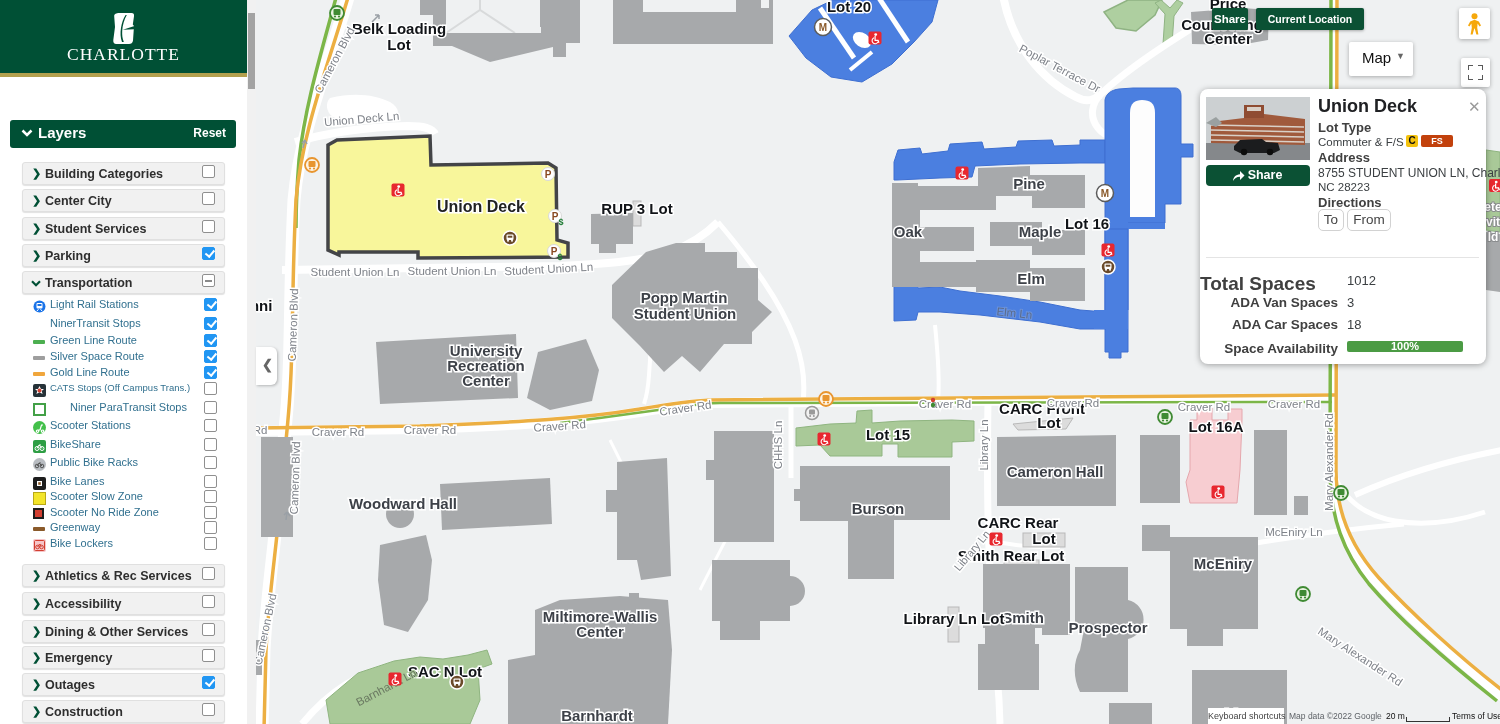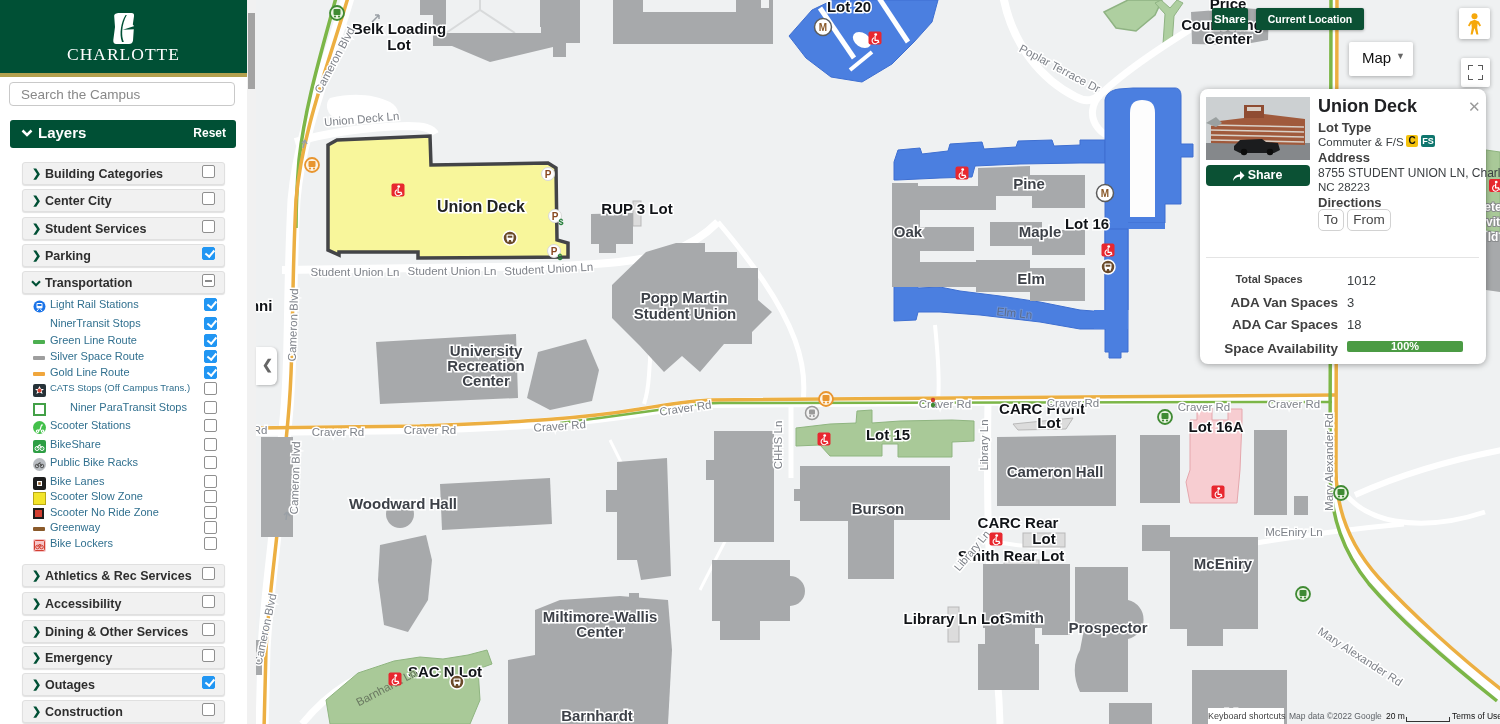--- a/index.html
+++ b/index.html
@@ -546,21 +546,20 @@
       <path d="M6,0 L18.5,0 C20.5,0 21.3,1.2 21,3.2 L19.8,11.5 L21,13 L20,27.5 C19.8,30 18,31 16,31 L3.2,31 C1.2,31 0,29.5 0.3,27 L2,14 L1.2,3.2 C1,1.2 3.5,0 6,0 Z" fill="#fff"></path>
       <path d="M13.8,2 C11.2,6.5 9.6,12 9.2,18 C9,22 9.4,25.5 10.8,29 L9,29 C7.4,25 7.2,20 8,14.8 C8.8,9.5 10.6,4.8 12.6,2 Z" fill="#005035"></path>
       <path d="M21.5,13 L9.8,16.8 L21.2,16.2 Z" fill="#005035"></path>
     </svg>
 
     <div class="abs" style="left:0;top:44px;width:247px;text-align:center;color:#fff;font-family:'Liberation Serif',serif;font-size:17.5px;letter-spacing:1px;">CHARLOTTE</div>
   </div>
 
   <div id="goldbar"></div>
 
-  <div id="search">Search the Campus</div>
 
   <div id="layersbar">
     <svg style="position:absolute;left:11px;top:9px" width="12" height="8" viewBox="0 0 12 8">
           <path d="M1.5,1.5 L6,6 L10.5,1.5" stroke="#fff" stroke-width="2.5" fill="none"></path>
         </svg>
     <span style="position:absolute;left:28px;top:4px;font-size:15px;font-weight:bold;">Layers</span>
     <span style="position:absolute;right:10px;top:6px;font-size:12px;font-weight:bold;">Reset</span>
   </div>
   <div id="sections">
 
@@ -782,33 +781,33 @@
           <path d="M1,12 C1.5,8 3.5,5.5 8,5.2 L8,2 L12.5,6.5 L8,11 L8,7.8 C4.5,7.8 2.5,9.5 1,12 Z" fill="#fff"></path>
         </svg><span style="margin-left:14px;">Share</span></div>
 
   <div class="abs" style="left:118px;top:7px;font-size:18px;font-weight:bold;color:#202124;">Union Deck</div>
 
   <div class="abs" style="left:268px;top:9px;font-size:15px;color:#9a9a9a;">✕</div>
   <div class="abs cbold" style="left:118px;top:31px;">Lot Type</div>
   <div class="abs cnorm" style="left:118px;top:47px;font-size:11.5px;">Commuter &amp; F/S</div>
 
   <div class="abs" style="left:206px;top:46px;width:12px;height:12px;background:#f4c20d;border-radius:2px;color:#111;font-weight:bold;font-size:10px;text-align:center;line-height:12px;">C</div>
-  <div class="abs" style="left:221px;top:46px;width:14px;height:12px;background:#0f766e;border-radius:2px;color:#fff;font-weight:bold;font-size:9px;text-align:center;line-height:12px;">FS</div>
+  <div class="abs" style="left:221px;top:46px;width:32px;height:12px;background:#c2410c;border-radius:2px;color:#fff;font-weight:bold;font-size:9px;text-align:center;line-height:12px;">FS</div>
   <div class="abs cbold" style="left:118px;top:61px;">Address</div>
   <div class="abs cnorm" style="left:118px;top:77px;font-size:12px;">8755 STUDENT UNION LN, Charlotte</div>
   <div class="abs cnorm" style="left:118px;top:92px;font-size:11.5px;">NC 28223</div>
   <div class="abs cbold" style="left:118px;top:106px;">Directions</div>
 
   <div class="abs" style="left:118px;top:120px;width:24px;height:20px;border:1px solid #d2d2d2;border-radius:5px;text-align:center;line-height:20px;font-size:13.5px;color:#444;">To</div>
 
   <div class="abs" style="left:147px;top:120px;width:42px;height:20px;border:1px solid #d2d2d2;border-radius:5px;text-align:center;line-height:20px;font-size:13.5px;color:#444;">From</div>
 
   <div class="abs" style="left:6px;top:168px;width:273px;height:1px;background:#e4e4e4;"></div>
 
-  <div class="abs cbold" style="left:0;top:184px;width:138px;text-align:center;font-size:11px;">Total Spaces</div>
+  <div class="abs cbold" style="left:0;top:184px;width:138px;text-align:left;font-size:19px;">Total Spaces</div>
   <div class="abs cnorm" style="left:147px;top:184px;">1012</div>
   <div class="abs cbold" style="left:0;top:206px;width:138px;text-align:right;font-size:13.5px;">ADA Van Spaces</div>
   <div class="abs cnorm" style="left:147px;top:206px;">3</div>
   <div class="abs cbold" style="left:0;top:228px;width:138px;text-align:right;font-size:13.5px;">ADA Car Spaces</div>
   <div class="abs cnorm" style="left:147px;top:228px;">18</div>
   <div class="abs cbold" style="left:0;top:252px;width:138px;text-align:right;font-size:13.5px;">Space Availability</div>
 
   <div class="abs" style="left:147px;top:252px;width:116px;height:11px;background:#4b9b44;border-radius:2px;color:#fff;font-weight:bold;font-size:11px;text-align:center;line-height:11px;">100%</div>
 </div>
 

